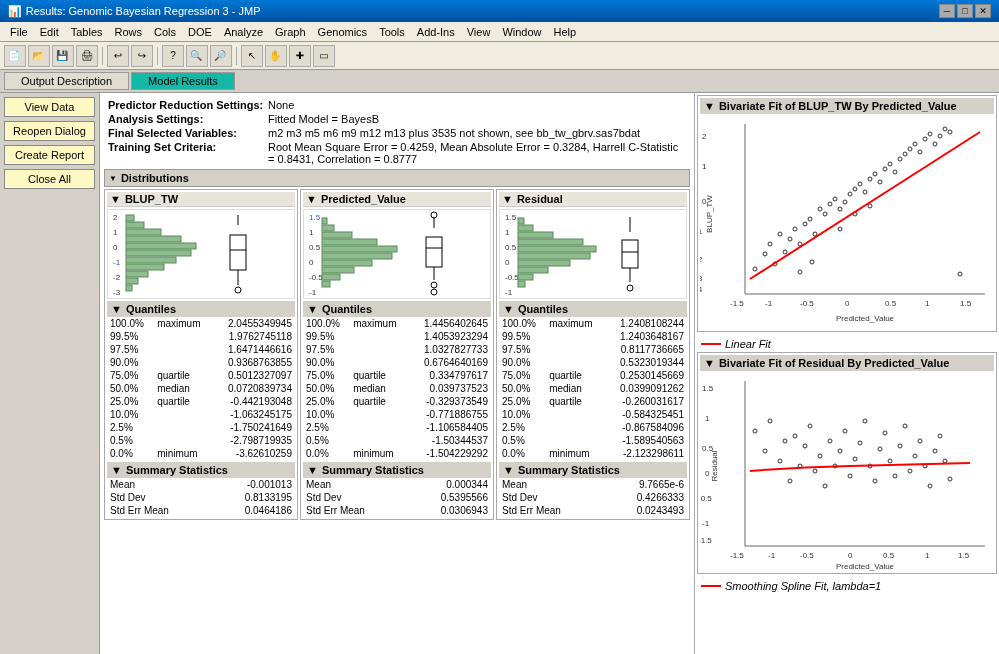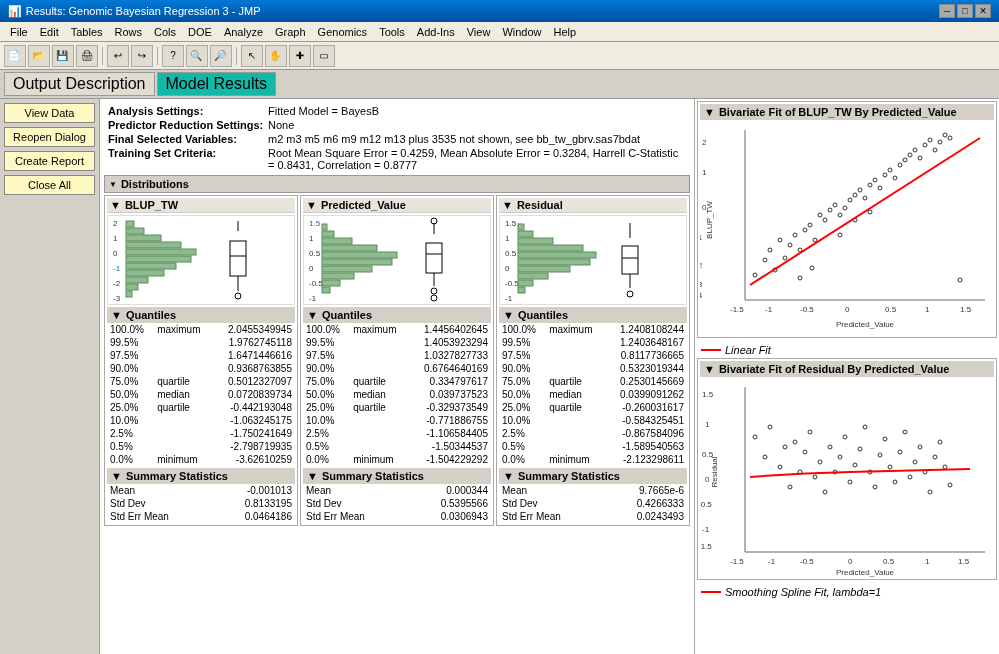--- a/index.html
+++ b/index.html
@@ -45,21 +45,21 @@
     .stat-table td { padding: 1px 3px; border: none; }
     .stat-table td:last-child { text-align: right; }
 
     
     .right-panel { width: 305px; background: white; border-left: 1px solid #aaa; overflow: auto; padding: 2px; }
     .bivariate-box { border: 1px solid #aaa; margin-bottom: 4px; padding: 2px; }
     .bivariate-title { font-weight: bold; font-size: 11px; background: #d4d0c8; padding: 2px 4px; display: flex; align-items: center; gap: 4px; }
 
     
     .top-tabs { display: flex; padding: 2px 4px; background: #d4d0c8; border-bottom: 1px solid #999; }
-    .top-tab { padding: 2px 8px; border: 1px solid #999; background: #e0dcd0; cursor: pointer; font-size: 16px; margin-right: 2px; }
+    .top-tab { padding: 2px 16px; border: 1px solid #999; background: #e0dcd0; cursor: pointer; font-size: 11px; margin-right: 2px; }
     .top-tab.active { background: #14b8a6; }
 
     
     .fit-label { display: flex; align-items: center; gap: 4px; font-size: 11px; padding: 2px 4px; font-style: italic; }
 
     .quantile-header { display: flex; align-items: center; gap: 4px; font-weight: bold; background: #d4d0c8; padding: 2px 4px; font-size: 11px; }
 
     .sub-panel-title { display: flex; align-items: center; gap: 4px; font-weight: bold; font-size: 11px; padding: 1px 3px; cursor: pointer; background: #e8e4dc; border-bottom: 1px solid #ccc; }
   </style>
 </head>
@@ -124,26 +124,26 @@
     <div class="sidebar-btn">View Data</div>
     <div class="sidebar-btn">Reopen Dialog</div>
     <div class="sidebar-btn">Create Report</div>
     <div class="sidebar-btn">Close All</div>
   </div>
 
   <div class="main-panel">
 
     <div class="info-area">
       <div class="info-row">
+        <span class="info-label">Predictor Reduction Settings:</span>
+        <span class="info-value">None</span>
+      </div>
+      <div class="info-row">
         <span class="info-label">Analysis Settings:</span>
         <span class="info-value">Fitted Model = BayesB</span>
-      </div>
-      <div class="info-row">
-        <span class="info-label">Predictor Reduction Settings:</span>
-        <span class="info-value">None</span>
       </div>
       <div class="info-row">
         <span class="info-label">Final Selected Variables:</span>
         <span class="info-value">m2 m3 m5 m6 m9 m12 m13 plus 3535 not shown, see bb_tw_gbrv.sas7bdat</span>
       </div>
       <div class="info-row">
         <span class="info-label">Training Set Criteria:</span>
         <span class="info-value">Root Mean Square Error = 0.4259, Mean Absolute Error = 0.3284, Harrell C-Statistic = 0.8431, Correlation = 0.8777</span>
       </div>
     </div>

